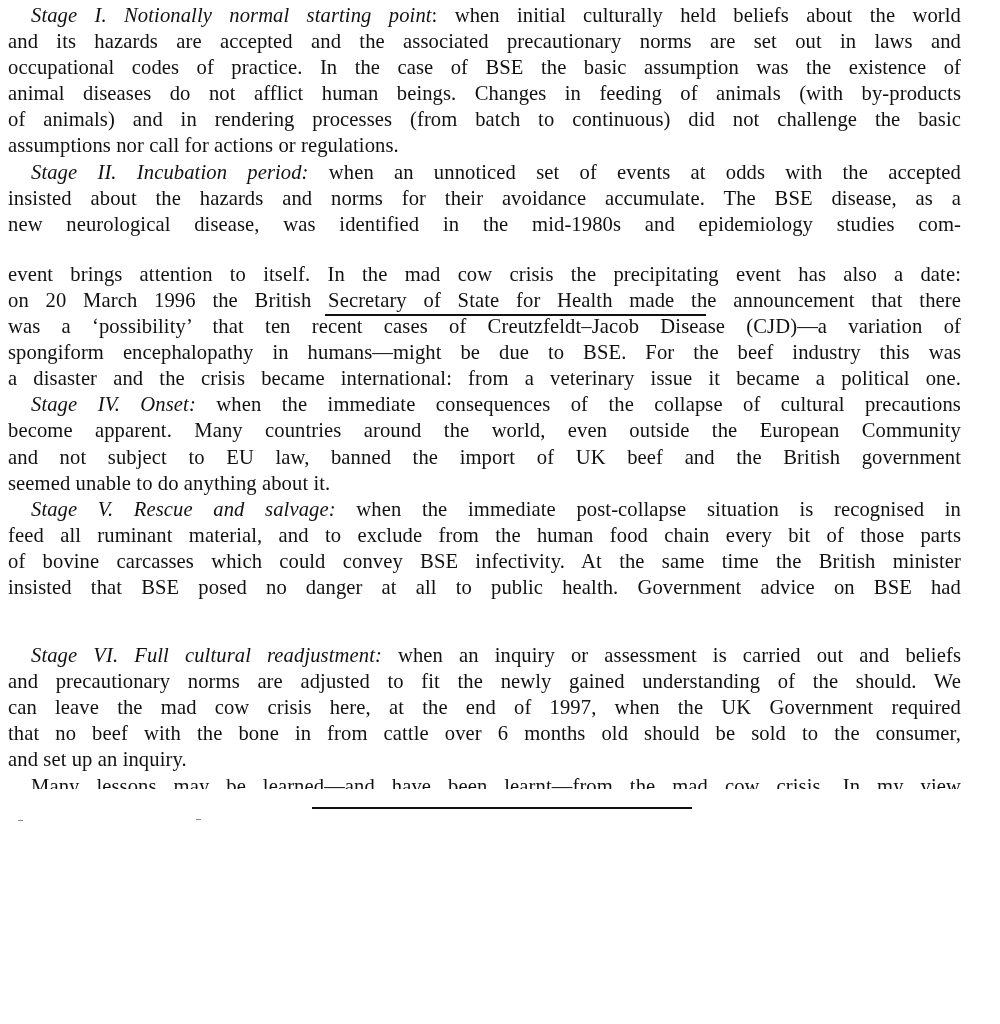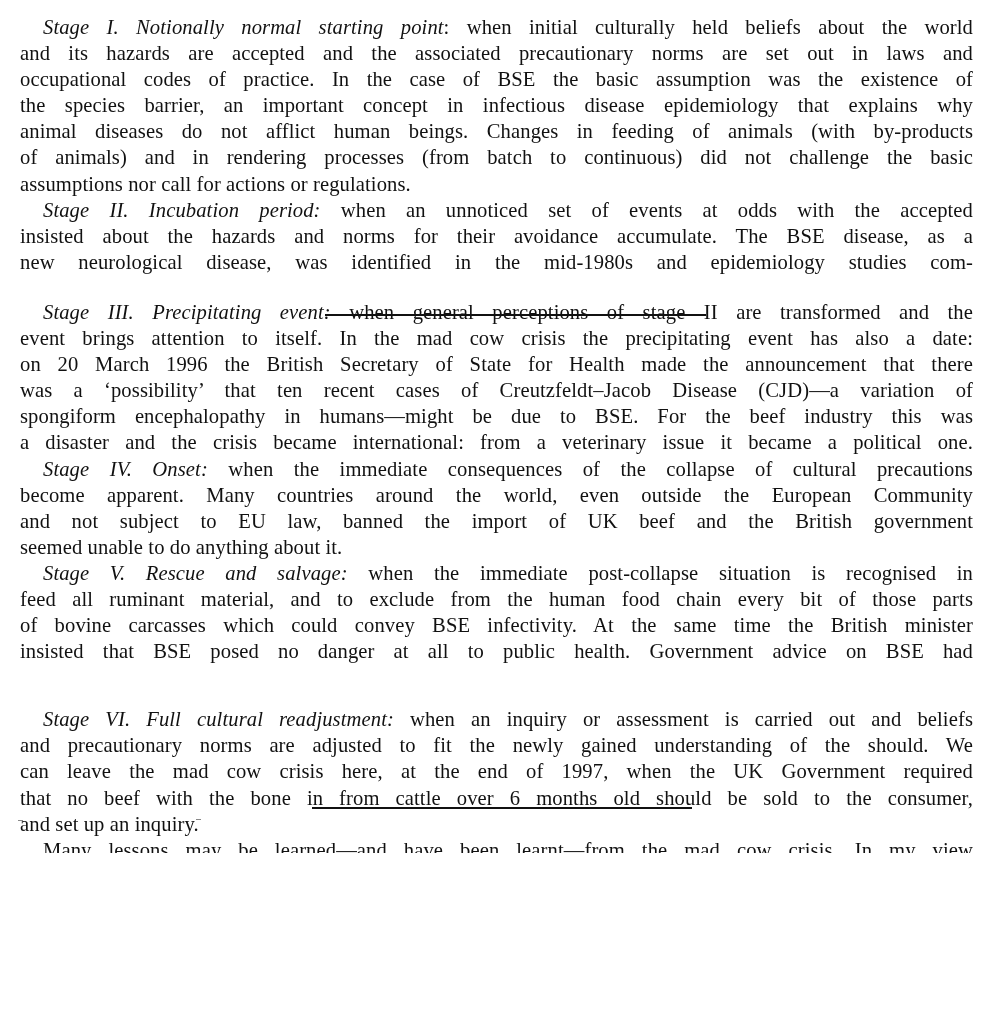--- a/index.html
+++ b/index.html
@@ -10,24 +10,23 @@
   body {
     width: 1000px;
     height: 1024px;
     overflow: hidden;
     position: relative;
     font-family: "Liberation Serif", "DejaVu Serif", serif;
     color: #111111;
   }
   .page {
     position: absolute;
-    left: 20px;
+    left: 8px;
     top: 2px;
     width: 953px;
-    margin-top: 12px;
   }
   .block {
     margin: 0;
   }
   .line {
     display: block;
     font-size: 20.6px;
     line-height: 26.1px;
     height: 26.1px;
     white-space: nowrap;
@@ -75,36 +74,34 @@
 </style>
 </head>
 <body>
 
 <div class="page">
 
   <div class="block">
     <span class="line indent"><span class="stage-label">Stage I. Notionally normal starting point</span><span>:</span><span> when initial culturally held beliefs about the world</span></span>
     <span class="line">and its hazards are accepted and the associated precautionary norms are set out in laws and</span>
     <span class="line">occupational codes of practice. In the case of BSE the basic assumption was the existence of</span>
-    <span class="line">the species barrier, an important concept in infectious disease epidemiology that explains why</span>
     <span class="line">animal diseases do not afflict human beings. Changes in feeding of animals (with by-products</span>
     <span class="line">of animals) and in rendering processes (from batch to continuous) did not challenge the basic</span>
     <span class="line last">assumptions nor call for actions or regulations.</span>
   </div>
 
   <div class="block">
     <span class="line indent"><span class="stage-label">Stage II. Incubation period:</span><span> when an unnoticed set of events at odds with the accepted</span></span>
     <span class="line">insisted about the hazards and norms for their avoidance accumulate. The BSE disease, as a</span>
     <span class="line">new neurological disease, was identified in the mid-1980s and epidemiology studies com-</span>
   </div>
 
   <div class="gap-1"></div>
 
   <div class="block">
-    <span class="line indent"><span class="stage-label">Stage III. Precipitating event:</span><span> when general perceptions of stage II are transformed and the</span></span>
     <span class="line">event brings attention to itself. In the mad cow crisis the precipitating event has also a date:</span>
     <span class="line">on 20 March 1996 the British Secretary of State for Health made the announcement that there</span>
     <span class="line">was a ‘possibility’ that ten recent cases of Creutzfeldt–Jacob Disease (CJD)—a variation of</span>
     <span class="line">spongiform encephalopathy in humans—might be due to BSE. For the beef industry this was</span>
     <span class="line">a disaster and the crisis became international: from a veterinary issue it became a political one.</span>
   </div>
 
   <div class="block">
     <span class="line indent"><span class="stage-label">Stage IV. Onset:</span><span> when the immediate consequences of the collapse of cultural precautions</span></span>
     <span class="line">become apparent. Many countries around the world, even outside the European Community</span>

